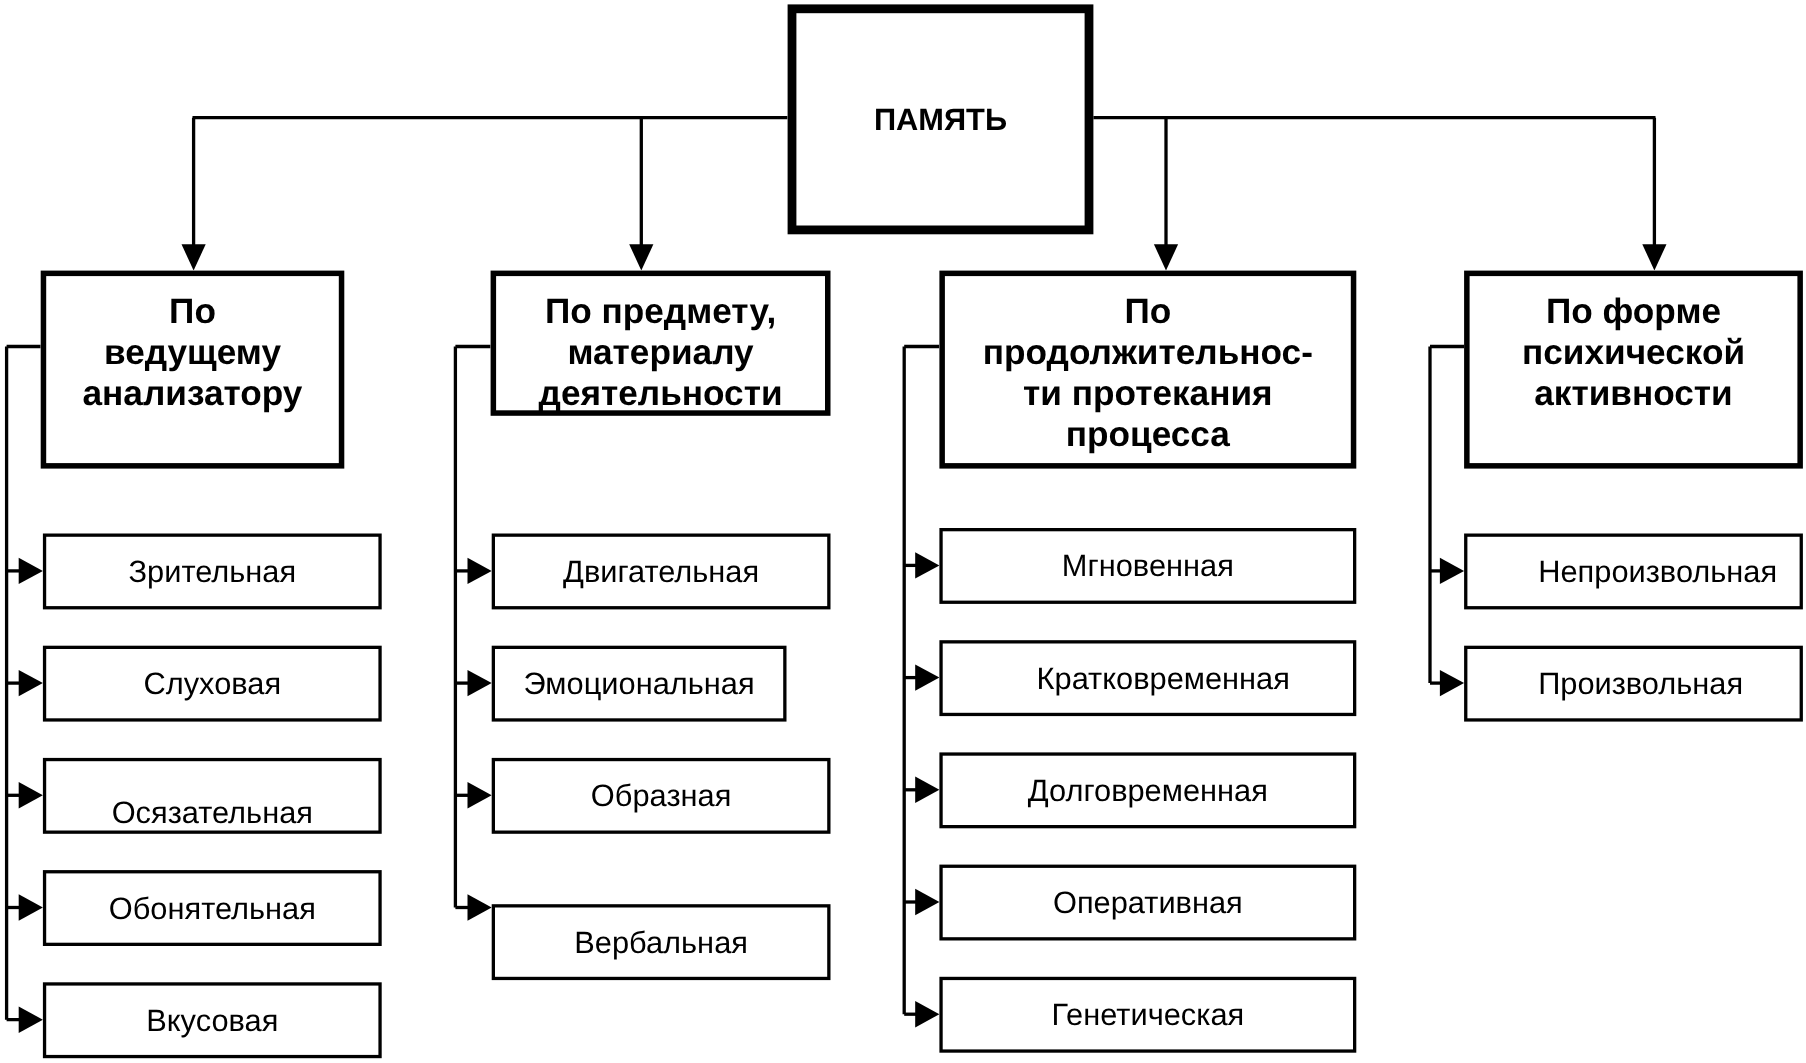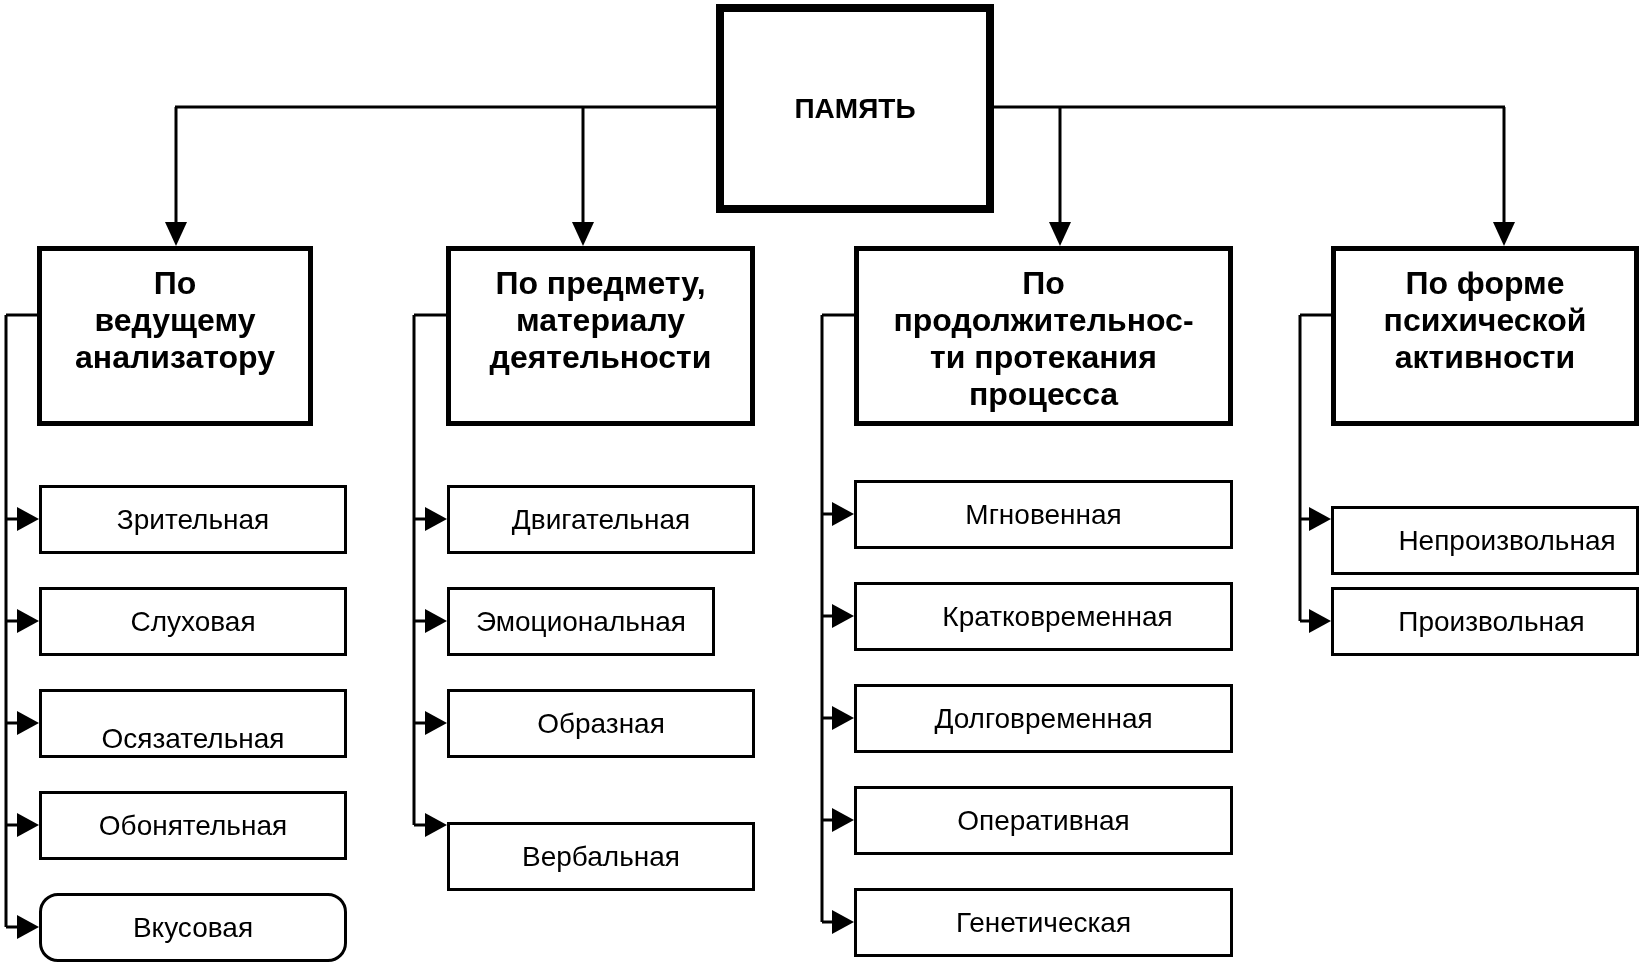--- a/index.html
+++ b/index.html
@@ -79,21 +79,21 @@
 
 <div class="box root" style="left:716px; top:4px; width:278px; height:209px;align-items:center;">
   <span>ПАМЯТЬ</span>
 </div>
 
 <div class="box cat" style="left:37px; top:246px; width:276px; height:180px;">
   <span class="txt">По
 ведущему
 анализатору</span>
 </div>
-<div class="box cat" style="left:446px; top:246px; width:309px; height:180px;">
+<div class="box cat" style="left:446px; top:246px; width:309px; height:132px;">
   <span class="txt">По предмету,
 материалу
 деятельности</span>
 </div>
 <div class="box cat" style="left:854px; top:246px; width:379px; height:180px;">
   <span class="txt">По
 продолжительнос-
 ти протекания
 процесса</span>
 </div>
@@ -108,21 +108,21 @@
   </div>
 <div class="box leaf" style="left:39px; top:587px; width:308px; height:69px;">
   <span>Слуховая</span>
   </div>
 <div class="box leaf" style="left:39px; top:689px; width:308px; height:69px;align-items:flex-end;">
   <span>Осязательная</span>
   </div>
 <div class="box leaf" style="left:39px; top:791px; width:308px; height:69px;">
   <span>Обонятельная</span>
   </div>
-<div class="box leaf" style="left:39px; top:893px; width:308px; height:69px;border-radius:19px;">
+<div class="box leaf" style="left:39px; top:893px; width:308px; height:69px;">
   <span>Вкусовая</span>
   </div>
 
 <div class="box leaf" style="left:447px; top:485px; width:308px; height:69px;">
   <span>Двигательная</span>
   </div>
 <div class="box leaf" style="left:447px; top:587px; width:268px; height:69px;">
   <span>Эмоциональная</span>
   </div>
 <div class="box leaf" style="left:447px; top:689px; width:308px; height:69px;">
@@ -141,18 +141,18 @@
 <div class="box leaf" style="left:854px; top:684px; width:379px; height:69px;">
   <span>Долговременная</span>
   </div>
 <div class="box leaf" style="left:854px; top:786px; width:379px; height:69px;">
   <span>Оперативная</span>
   </div>
 <div class="box leaf" style="left:854px; top:888px; width:379px; height:69px;">
   <span>Генетическая</span>
   </div>
 
-<div class="box leaf" style="left:1331px; top:506px; width:308px; height:69px;padding-left:44px;">
+<div class="box leaf" style="left:1331px; top:485px; width:308px; height:69px;padding-left:44px;">
   <span>Непроизвольная</span>
   </div>
 <div class="box leaf" style="left:1331px; top:587px; width:308px; height:69px;padding-left:13px;">
   <span>Произвольная</span>
   </div>
 
 </body></html>

